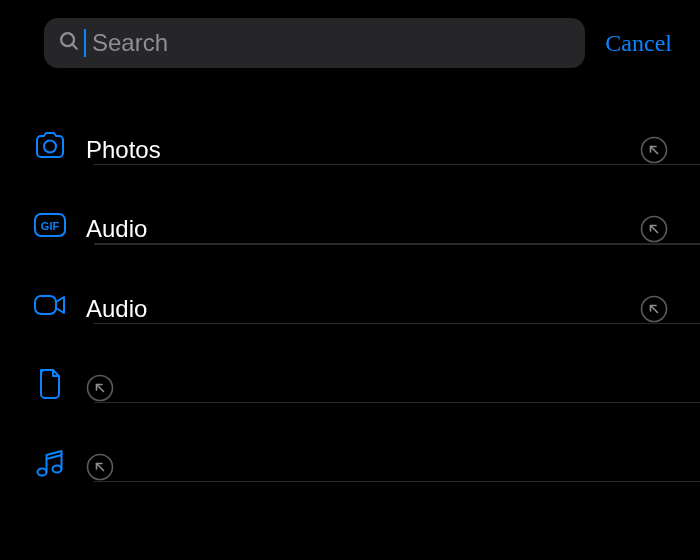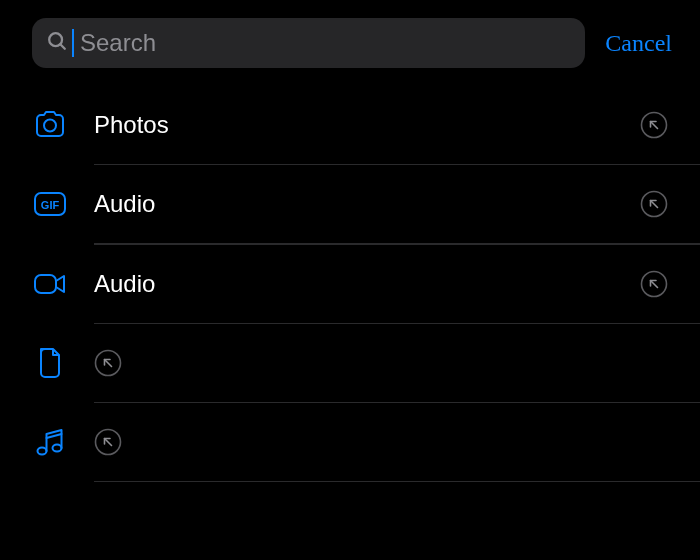--- a/index.html
+++ b/index.html
@@ -6,21 +6,21 @@
     body {
       width: 700px;
       height: 560px;
       background: #000;
       font-family: -apple-system, BlinkMacSystemFont, "Segoe UI", Helvetica, Arial, sans-serif;
       overflow: hidden;
     }
     .search-bar {
       display: flex;
       align-items: center;
-      padding: 18px 28px 18px 32px;
+      padding: 18px 28px 18px 44px;
       gap: 20px;
     }
     .search-field {
       flex: 1;
       height: 50px;
       background: #262628;
       border-radius: 14px;
       display: flex;
       align-items: center;
       padding: 0 14px;
@@ -53,24 +53,24 @@
       font-size: 24px;
       cursor: pointer;
       user-select: none;
       font-family: Liberation Serif, serif;
     }
     .list {
       padding-left: 32px;
     }
     .row {
       display: flex;
-      align-items: center;
+      align-items: flex-end;
       height: 78px;
       cursor: pointer;
-      gap: 26px;
+      gap: 18px;
       padding-right: 32px;
     }
     .row-icon {
       width: 36px;
       height: 36px;
       flex-shrink: 0;
       display: flex;
       align-items: center;
       justify-content: center;
     }

